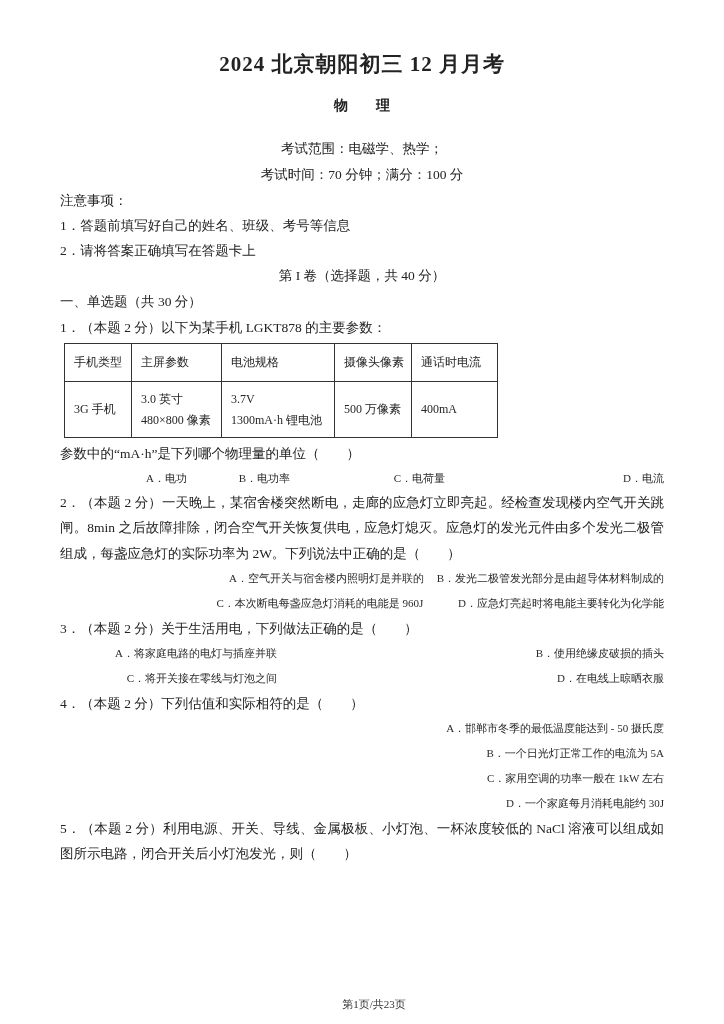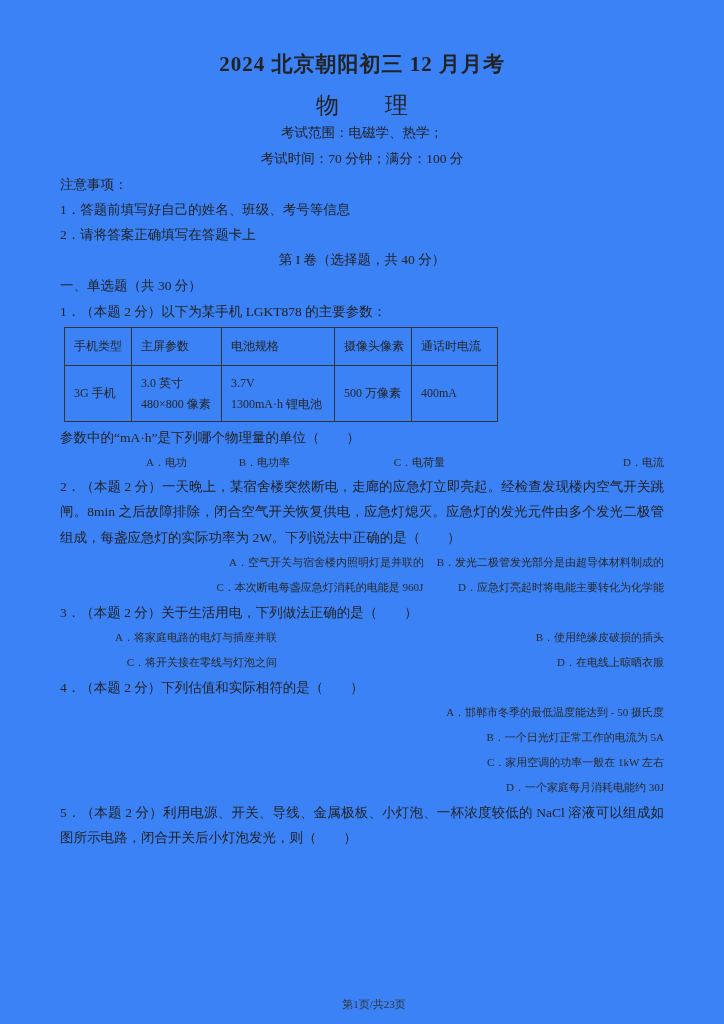--- a/index.html
+++ b/index.html
@@ -2,29 +2,29 @@
 <html><head>
 <meta charset="utf-8">
 <style>
   * { margin: 0; padding: 0; box-sizing: border-box; }
   html, body { background: #e8e8e8; }
   .page {
     position: relative;
     width: 724px;
     height: 1024px;
     margin: 0 auto;
-    background: #3b82f6;
+    background: #ffffff;
     color: #222;
     font-family: "Liberation Serif", "DejaVu Serif", serif;
     padding: 50px 60px 0 60px;
     overflow: hidden;
   }
   .center { text-align: center; }
   .title { font-size: 21px; font-weight: bold; line-height: 28px; margin-bottom: 14px; letter-spacing: 1px; }
-  .subject { font-size: 23px; font-weight: normal; line-height: 28px; }
+  .subject { font-size: 14px; font-weight: bold; line-height: 28px; margin-bottom: 16px; }
   .meta { font-size: 13.5px; line-height: 26px; }
   .line { font-size: 13.5px; line-height: 25px; }
   .volume { font-size: 13.5px; line-height: 26px; }
   .section-head { font-size: 13.5px; line-height: 26px; }
   .stem { font-size: 13.5px; line-height: 25.3px; text-align: justify; }
   .opts { padding-left: 22px; font-size: 11px; line-height: 25px; color: #2a2a2a; text-align: right; }
   .opts-inline4 { display: grid; grid-template-columns: 105px 103px 155px auto; line-height: 24px; }
   .opts-grid2 { display: grid; grid-template-columns: 195px auto; }
   .opt-pair .first { display: inline-block; margin-right: 10px; }
   .opt-pair .first-wide { display: inline-block; margin-right: 32px; }

